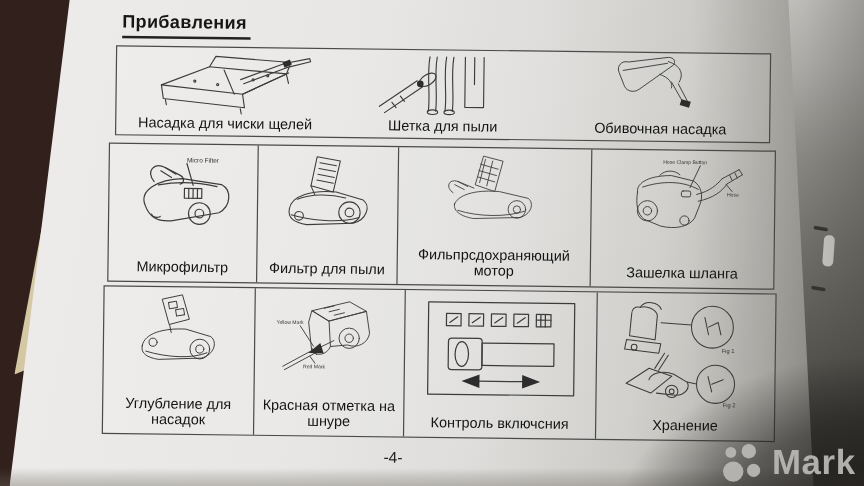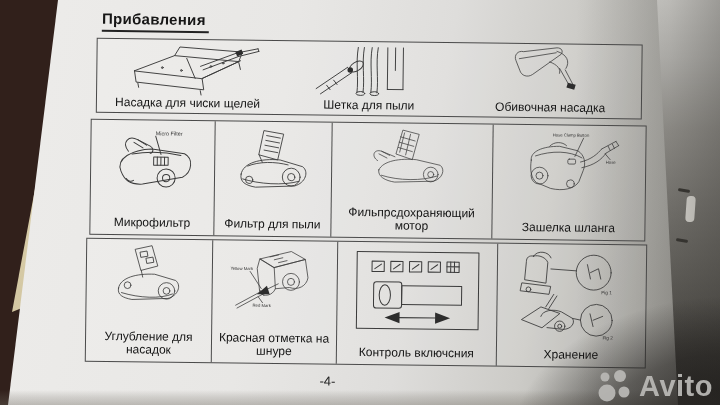--- a/index.html
+++ b/index.html
@@ -269,14 +269,14 @@
 <div class="staple-tick" style="left:678px;top:189px"></div>
 <div class="staple-tick" style="left:676px;top:239px"></div>
 
 <div class="wm">
   <svg width="37" height="34" viewBox="0 0 37 34">
     <circle cx="8" cy="8" r="4.5" fill="currentColor"></circle>
     <circle cx="23" cy="7" r="6" fill="currentColor"></circle>
     <circle cx="10" cy="24" r="8.5" fill="currentColor"></circle>
     <circle cx="27" cy="23" r="5.5" fill="currentColor"></circle>
   </svg>
-  <span class="brand">Avito</span>
+  <span class="brand">Mark</span>
 </div>
 
 </body></html>

